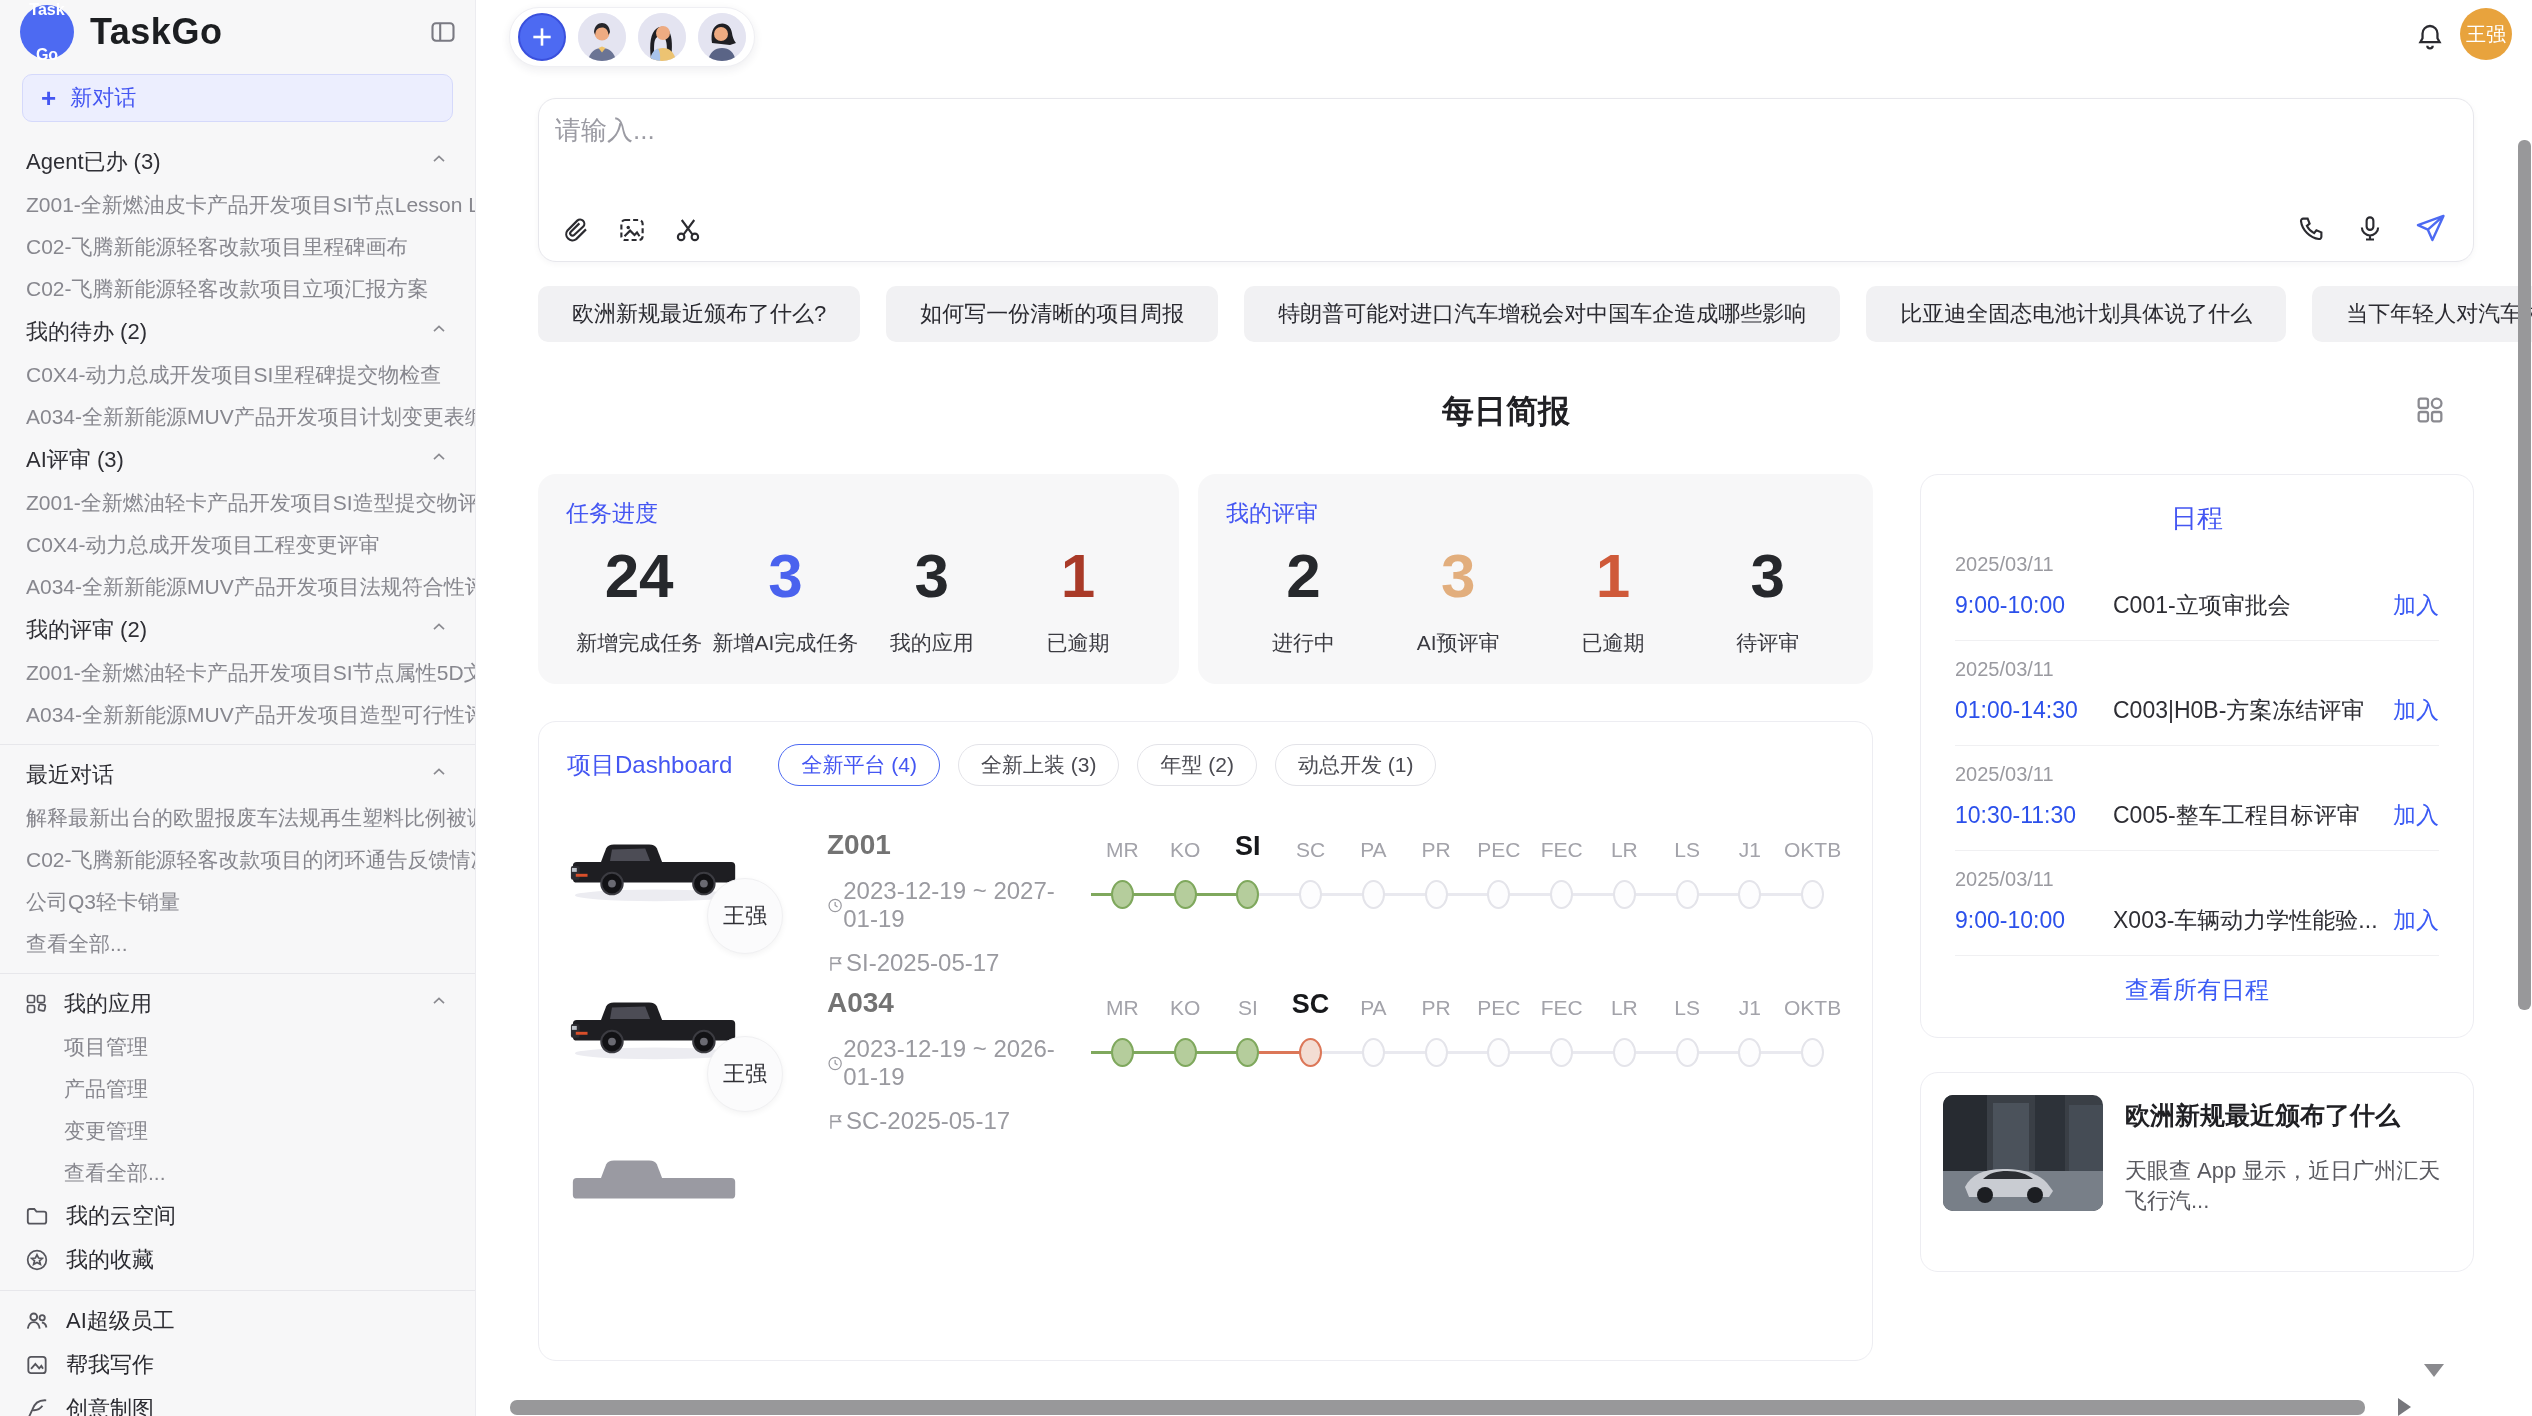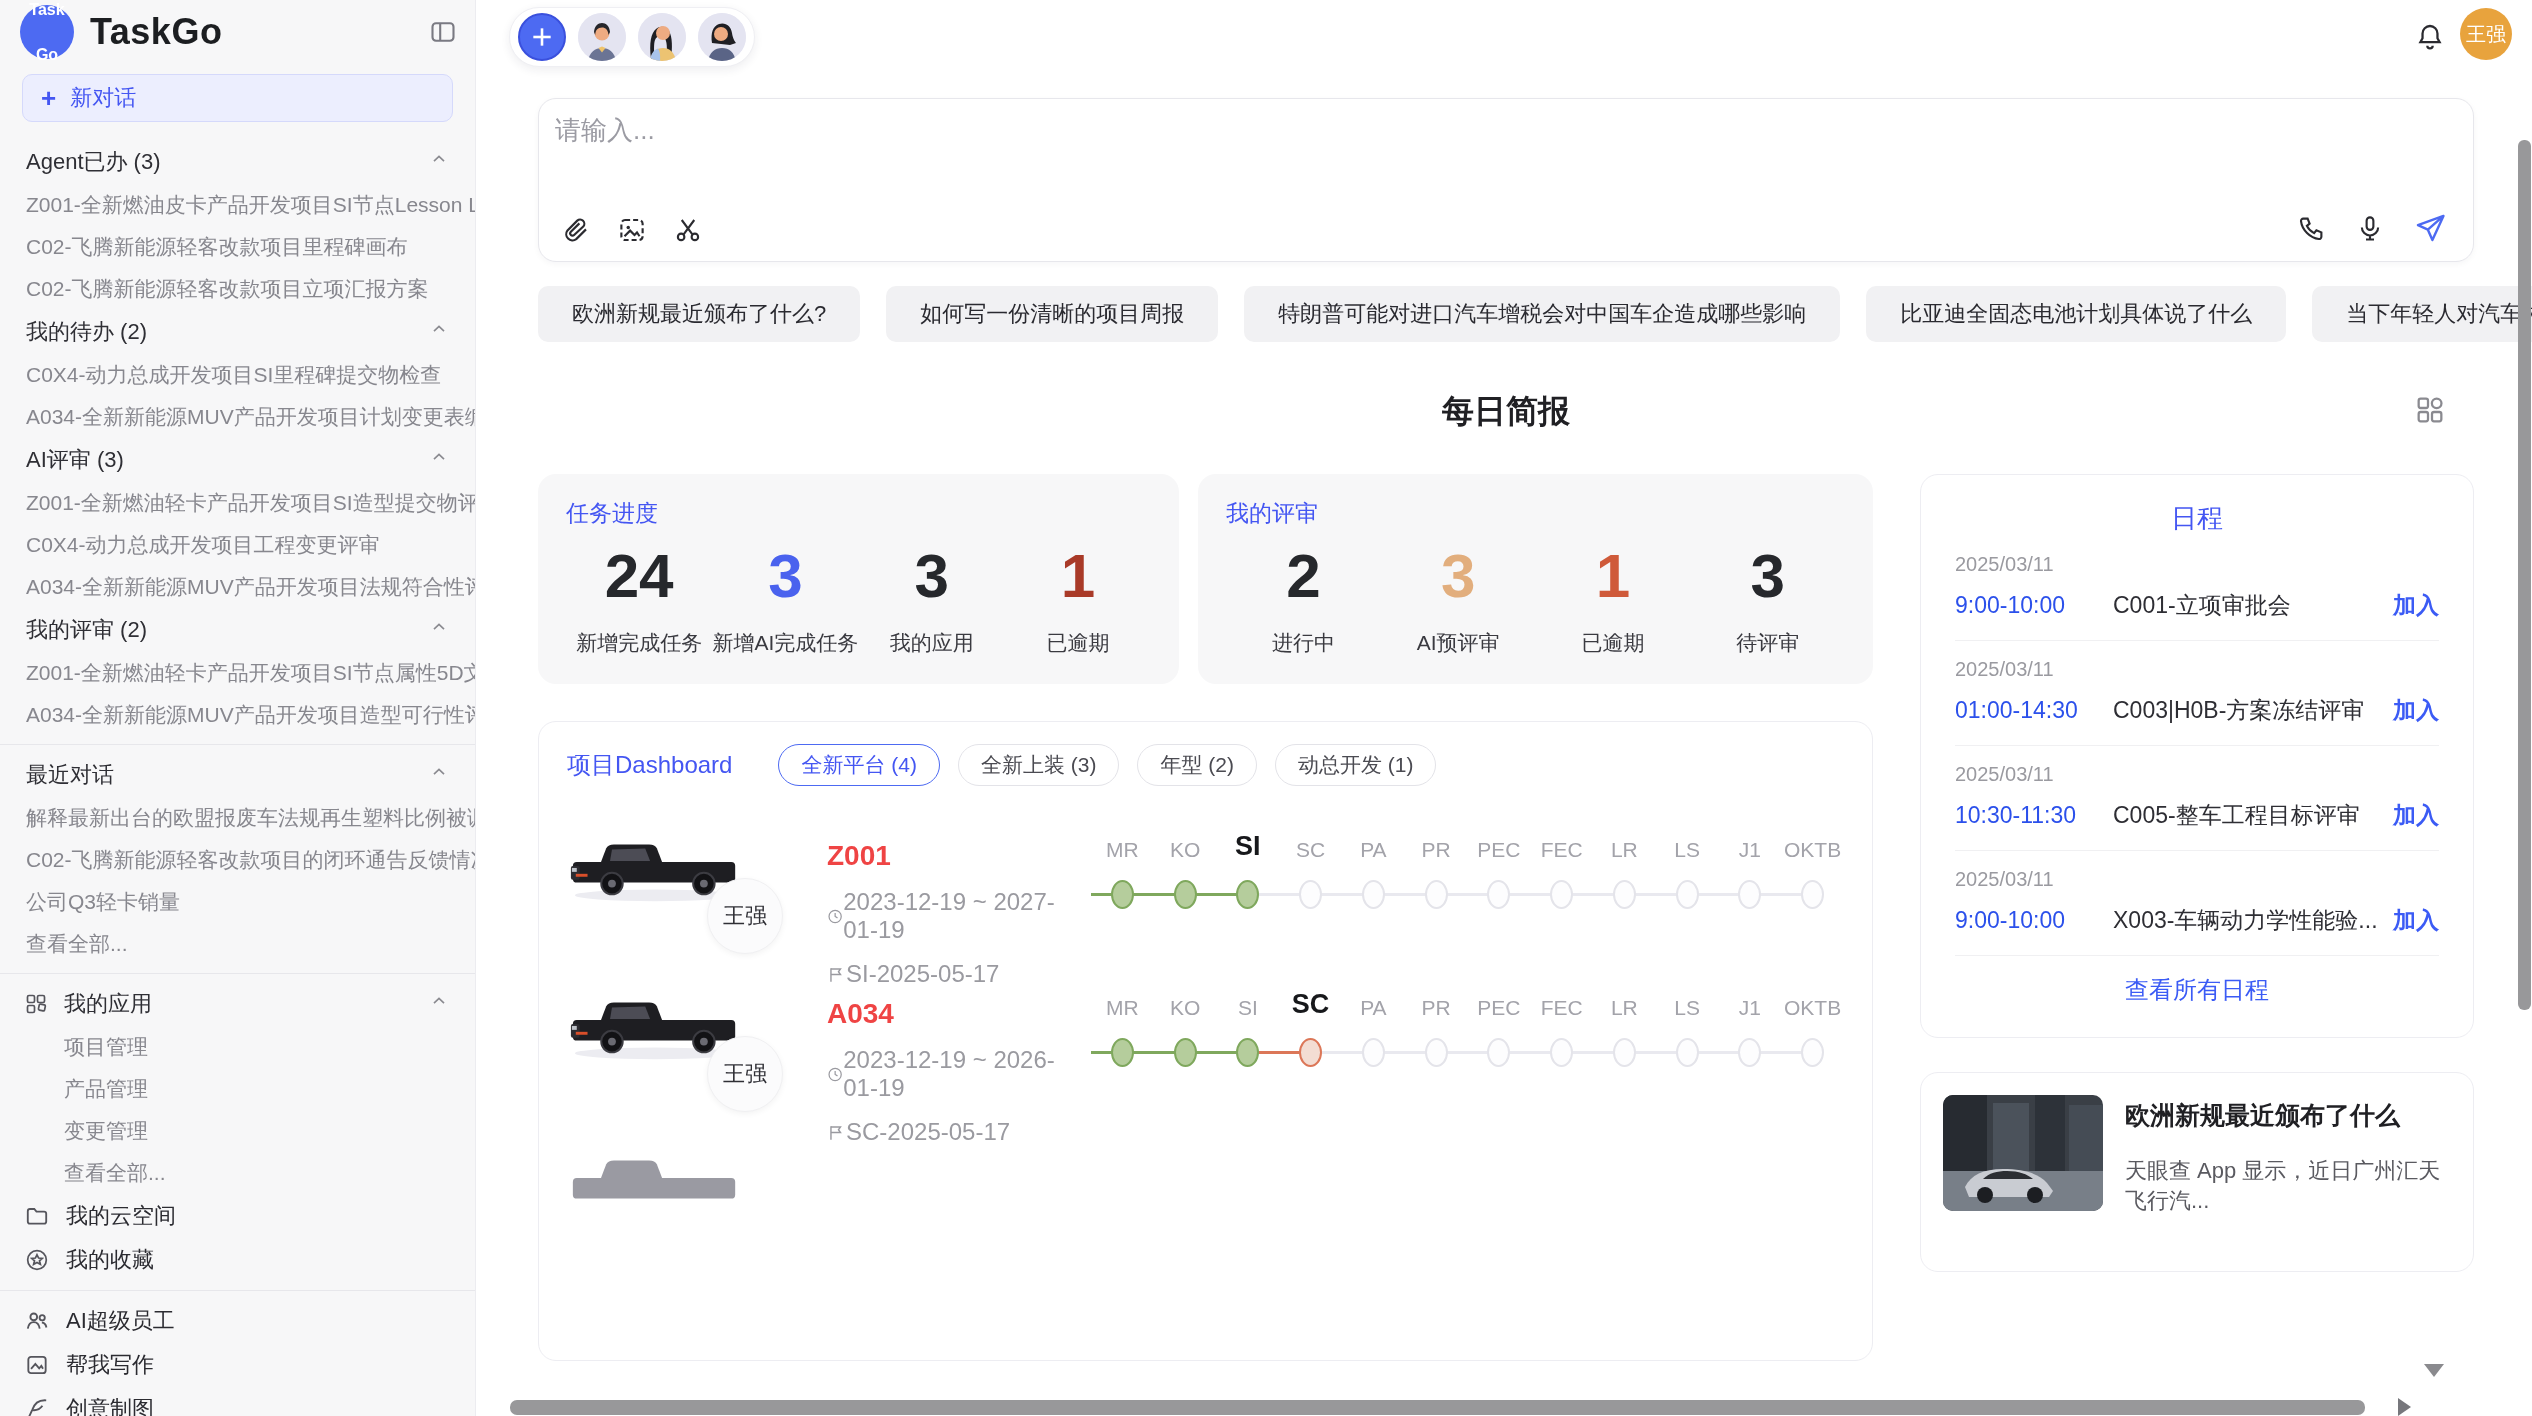--- a/index.html
+++ b/index.html
@@ -92,41 +92,41 @@
   .pill.active { border-color:#4d6af2; color:#4456f2; }
 
   .proj-row { height:158px; display:flex; align-items:flex-start; position:relative; }
   .proj-row.first { margin-top:40px; }
   .truck-wrap { width:200px; position:relative; flex:none; }
   .truck-wrap svg { display:block; }
   .owner-badge { position:absolute; right:-16px; bottom:-48px; width:76px; height:76px; border-radius:50%;
     background:#fbfbfc; border:1px solid #f0f0f2; box-shadow:0 2px 6px rgba(0,0,0,.05);
     display:flex; align-items:center; justify-content:center; font-size:22px; color:#2f2f35; z-index:2; }
   .proj-info { margin-left:60px; width:250px; flex:none; }
-  .proj-code { font-size:28px; font-weight:bold; color:#ef4444; margin-top:14px; }
+  .proj-code { font-size:28px; font-weight:bold; color:#737373; margin-top:3px; }
   .proj-meta { margin-top:16px; display:flex; align-items:center; font-size:24px; color:#9a9aa0; }
   .milestones { flex:1; margin-left:14px; }
   .ms-labels { display:flex; align-items:flex-end; height:36px; }
   .ms-labels .cell { flex:1; text-align:center; font-size:21px; color:#a3a3aa; }
   .ms-labels .cell.active { font-size:27px; font-weight:bold; color:#17181b; }
   .ms-dots { display:flex; margin-top:14px; }
   .ms-dots .cell { flex:1; position:relative; height:36px; display:flex; align-items:center; justify-content:center; }
   .seg { position:absolute; top:50%; margin-top:-1.5px; height:3px; width:50%; }
   .seg.l { left:0; } .seg.r { right:0; }
   .dot { width:23px; height:29px; border-radius:50%; border:2.5px solid; position:relative; z-index:1; background:#fff; }
 
   .sched-card { width:554px; height:564px; background:#fff; border:1px solid #ededf2;
     border-radius:18px; padding:26px 34px 18px; }
   .sched-title { text-align:center; font-size:26px; color:#4456f2; }
   .sched-item { padding:17px 0 19px; border-bottom:1px solid #f0f0f2; }
   .sched-date { font-size:20px; color:#9a9aa0; }
   .sched-line { display:flex; align-items:center; margin-top:14px; }
   .sched-time { width:158px; font-size:23px; color:#2b50eb; font-weight:500; flex:none; }
   .sched-name { flex:1; font-size:23px; color:#2e2e34; white-space:nowrap; overflow:hidden; }
-  .sched-join { font-size:23px; color:#3b5bf5; cursor:pointer; margin-left:12px;font-weight:bold; }
+  .sched-join { font-size:23px; color:#3b5bf5; cursor:pointer; margin-left:12px; }
   .sched-all { text-align:center; font-size:24px; color:#3b5bf5; margin-top:18px; cursor:pointer; }
 
   .news-card { margin-top:34px; width:554px; height:200px; background:#fff; border:1px solid #ededf2;
     border-radius:18px; padding:22px; display:flex; overflow:hidden; }
   .news-img { width:160px; height:116px; border-radius:10px; overflow:hidden; flex:none; }
   .news-body { margin-left:22px; }
   .news-title { font-size:25px; font-weight:bold; color:#202024; margin-top:4px; }
   .news-snippet { margin-top:24px; font-size:22px; color:#5a5a60; line-height:30px; }
 
   

